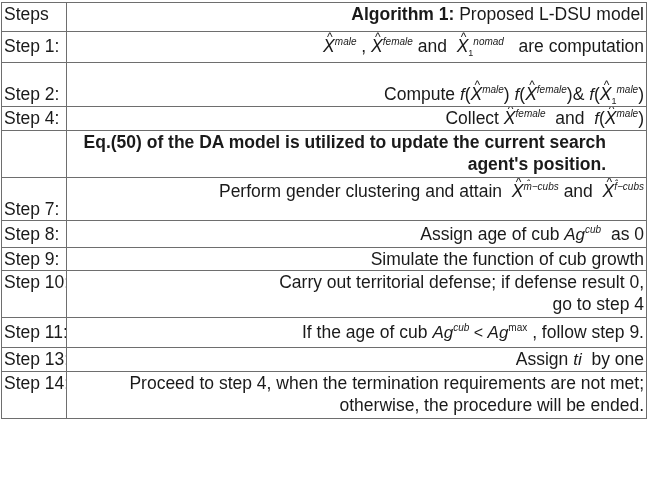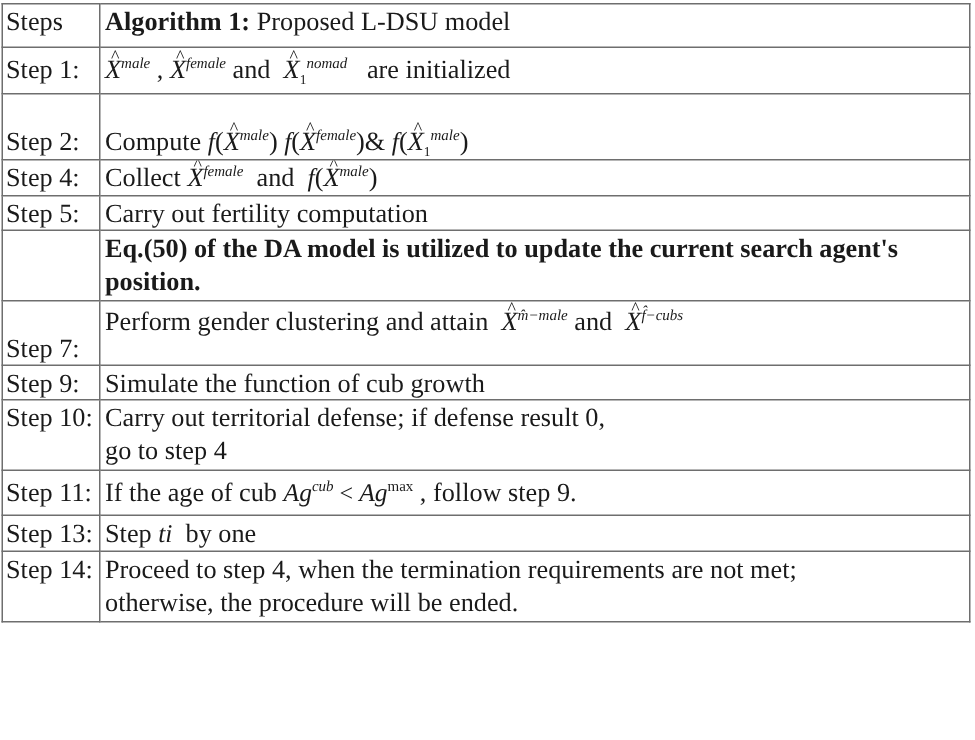--- a/index.html
+++ b/index.html
@@ -1,35 +1,35 @@
 <!DOCTYPE html>
 <html><head>
 <meta charset="utf-8">
 <style>
   html, body { margin: 0; padding: 0; background: #ffffff; }
   body { width: 650px; height: 493px; overflow: hidden; position: relative; }
   .tbl {
     position: absolute; left: 1px; top: 2px;
     width: 646px;
     border-collapse: collapse;
-    font-family: Liberation Serif, serif;
+    font-family: Liberation Sans, sans-serif;
     font-size: 17.5px;
     color: #1a1a1a;
     table-layout: fixed;
   }
   .tbl td {
     border: 1.5px solid #6e6e6e;
     padding: 0 2px 0 2px;
     vertical-align: top;
     line-height: 22px;
     white-space: nowrap;
     overflow: hidden;
   }
   .tbl td.step { width: 62px; padding-left: 2px; padding-right: 0; }
-  .tbl td.desc { padding-left: 3px; white-space: normal; }
+  .tbl td.desc { padding-left: 3px; white-space: normal; text-align: right; }
   .bold { font-weight: bold; }
   .m { font-style: italic; font-size: 17px; }
   .sup { font-style: italic; font-size: 10px; vertical-align: 7px; line-height: 0; }
   .sub { font-size: 9px; vertical-align: -4px; line-height: 0; }
   .hatX { position: relative; display: inline-block; font-style: italic; }
   .hatX::before { content: "^"; position: absolute; left: 4px; top: -9px; font-size: 12px; font-style: normal; }
   .mathsym { font-size: 16px; }
 </style>
 </head>
 <body>
@@ -42,21 +42,21 @@
   </tr>
 
   <tr style="height:31px">
     <td class="step" style="padding-top:3px">Step 1:</td>
     <td class="desc" style="padding-top:3px">
       <span class="hatX">X</span><span class="sup">male</span>
       <span>,</span>
       <span class="hatX">X</span><span class="sup">female</span>
       <span>and</span>
       &nbsp;<span class="hatX">X</span><span class="sub">1</span><span class="sup">nomad</span>
-      &nbsp;&nbsp;<span>are initialized</span>
+      &nbsp;&nbsp;<span>are computation</span>
     </td>
   </tr>
 
   <tr style="height:32px">
     <td class="step" style="padding-top:20px">Step 2:</td>
     <td class="desc" style="padding-top:20px">
       <span>Compute</span>
       <span class="m">f</span>(<span class="hatX">X</span><span class="sup">male</span>)
       <span class="m">f</span>(<span class="hatX">X</span><span class="sup">female</span>)<span>&amp;</span>
       <span class="m">f</span>(<span class="hatX">X</span><span class="sub">1</span><span class="sup">male</span>)
@@ -67,41 +67,45 @@
   <tr style="height:24px">
     <td class="step">Step 4:</td>
     <td class="desc">
       <span>Collect</span>
       <span class="hatX">X</span><span class="sup">female</span>
       &nbsp;<span>and</span>&nbsp;
       <span class="m">f</span>(<span class="hatX">X</span><span class="sup">male</span>)
     </td>
   </tr>
 
-  <tr style="height:22px">
-    <td class="step">Step 5:</td>
-    <td class="desc">Carry out fertility computation</td>
-  </tr>
 
   <tr style="height:47px">
     <td class="step"></td>
     <td class="desc bold" style="padding-right:40px">Eq.(50) of the DA model is utilized to update the current search agent's position.</td>
   </tr>
 
 
   <tr style="height:28px">
     <td class="step" style="padding-top:20px">Step 7:</td>
     <td class="desc" style="padding-top:2px">
       <span>Perform gender clustering and attain</span>
-      &nbsp;<span class="hatX">X</span><span class="sup">m̂−male</span>
+      &nbsp;<span class="hatX">X</span><span class="sup">m̂−cubs</span>
       <span>and</span>
       &nbsp;<span class="hatX">X</span><span class="sup">f̂−cubs</span>
     </td>
   </tr>
 
+  <tr style="height:27px">
+    <td class="step" style="padding-top:2px">Step 8:</td>
+    <td class="desc" style="padding-top:2px">
+      <span>Assign age of cub</span>
+      <span class="m">Ag</span><span class="sup">cub</span>
+      &nbsp;<span>as 0</span>
+    </td>
+  </tr>
 
   <tr style="height:23px">
     <td class="step">Step 9:</td>
     <td class="desc">Simulate the function of cub growth</td>
   </tr>
 
   <tr style="height:47px">
     <td class="step">Step 10:</td>
     <td class="desc">
       <div>Carry out territorial defense; if defense result 0,</div>
@@ -115,21 +119,21 @@
       <span>If the age of cub</span>
       <span class="m">Ag</span><span class="sup">cub</span><span class="mathsym"> &lt; </span><span class="m">Ag</span><span class="sup" style="font-style:normal">max</span>
       <span>, follow step 9.</span>
     </td>
   </tr>
 
 
   <tr style="height:23px">
     <td class="step">Step 13:</td>
     <td class="desc">
-      <span>Step</span>
+      <span>Assign</span>
       <span class="m">ti</span>
       &nbsp;<span>by one</span>
     </td>
   </tr>
 
   <tr style="height:47px">
     <td class="step">Step 14:</td>
     <td class="desc">
       <div>Proceed to step 4, when the termination requirements are not met;</div>
       <div>otherwise, the procedure will be ended.</div>

